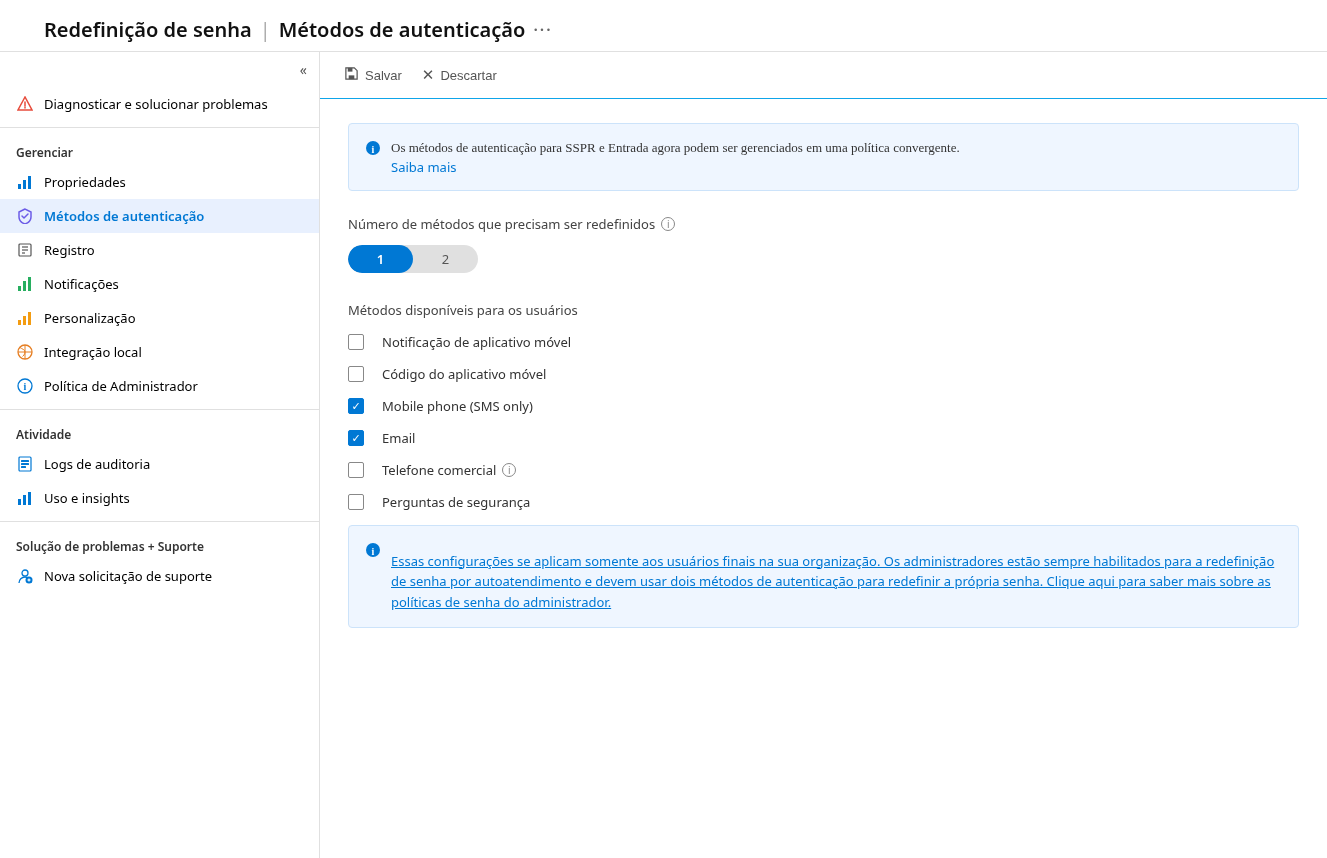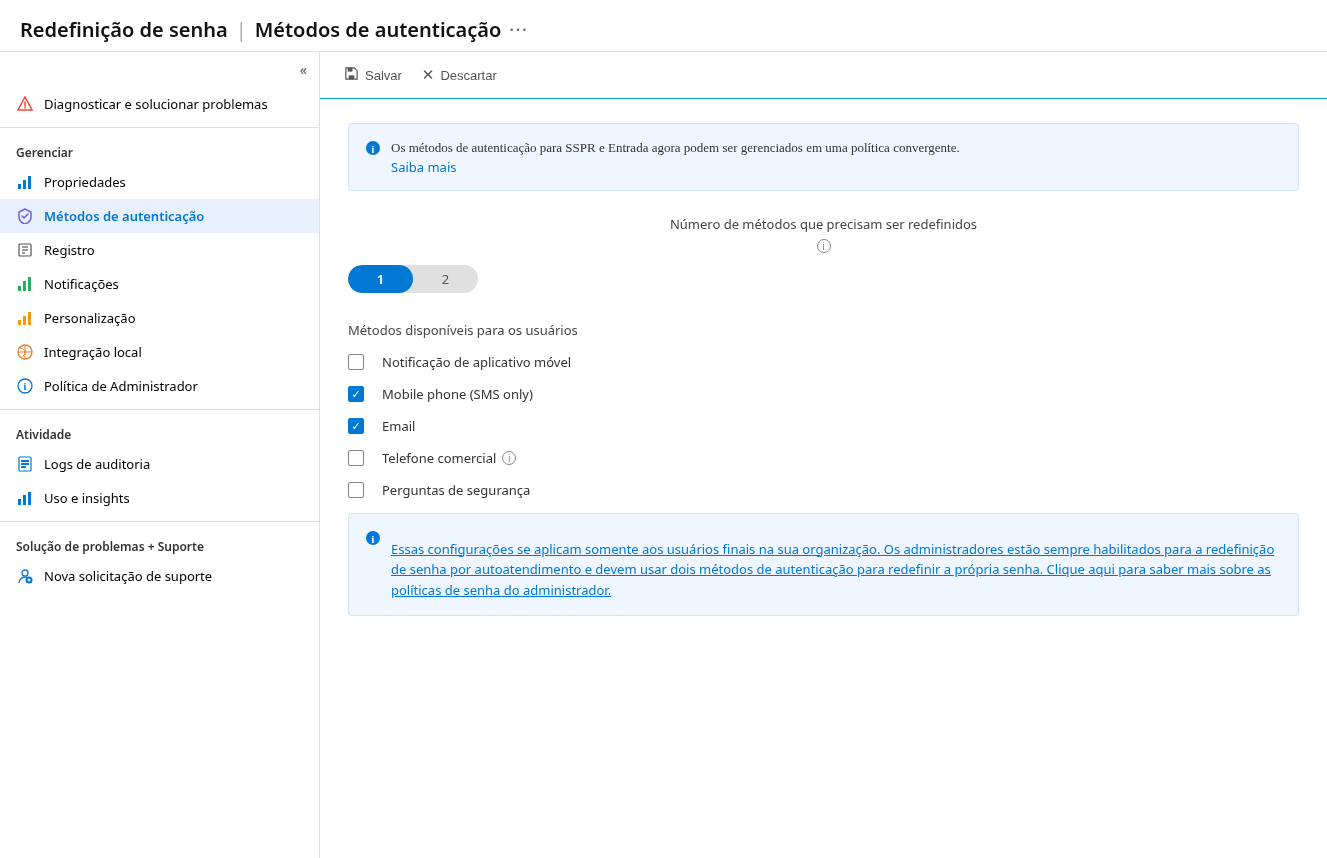--- a/index.html
+++ b/index.html
@@ -1,19 +1,19 @@
 <!DOCTYPE html>
 <html><head>
   <meta charset="utf-8">
   <style>
     * { box-sizing: border-box; margin: 0; padding: 0; }
     body { font-family: 'Segoe UI', system-ui, sans-serif; font-size: 13px; color: #333; background: #fff; display: flex; flex-direction: column; height: 858px; overflow: hidden; }
 
     .page-header { padding: 16px 20px 8px 20px; border-bottom: 1px solid #e0e0e0; }
-    .page-title { font-size: 20px; font-weight: 600; color: #111; display: flex; align-items: center; gap: 8px; }
+    .page-title { font-size: 20px; font-weight: 600; color: #111; display: flex; align-items: center; gap: 8px; margin-left: 24px; }
     .page-title-separator { color: #888; font-weight: 300; }
     .page-subtitle { font-size: 12px; color: #666; margin-top: 2px; }
     .ellipsis-btn { font-size: 16px; color: #666; cursor: pointer; letter-spacing: 2px; }
 
     .main-layout { display: flex; flex: 1; overflow: hidden; }
 
     
     .sidebar { width: 320px; min-width: 320px; border-right: 1px solid #e0e0e0; overflow-y: auto; padding-bottom: 20px; }
     .sidebar-collapse-btn { display: flex; justify-content: flex-end; padding: 8px 12px; }
     .collapse-icon { font-size: 14px; color: #555; cursor: pointer; }
@@ -36,21 +36,21 @@
 
     .content-body { padding: 24px 28px; }
 
     
     .info-banner { background: #eff6ff; border: 1px solid #cce3fa; border-radius: 4px; padding: 14px 16px; margin-bottom: 24px; display: flex; align-items: flex-start; gap: 10px; }
     .info-icon { color: #0078d4; font-size: 16px; flex-shrink: 0; margin-top: 1px; }
     .info-text { font-size: 13px; color: #333; line-height: 1.5; font-family: Liberation Serif, serif; }
     .info-link { color: #0078d4; text-decoration: none; }
 
     
-    .section-label { font-size: 13px; color: #444; margin-bottom: 12px; display: flex; align-items: center; gap: 6px; flex-direction: column; }
+    .section-label { font-size: 13px; color: #444; margin-bottom: 12px; display: flex; align-items: center; gap: 6px; }
     .info-circle { display: inline-flex; align-items: center; justify-content: center; width: 14px; height: 14px; border: 1.5px solid #888; border-radius: 50%; font-size: 10px; color: #888; cursor: pointer; }
 
     
     .toggle-group { display: flex; background: #e0e0e0; border-radius: 20px; width: 130px; margin-bottom: 28px; overflow: hidden; }
     .toggle-option { flex: 1; text-align: center; padding: 5px 0; font-size: 13px; cursor: pointer; border-radius: 20px; }
     .toggle-option.selected { background: #0078d4; color: #fff; font-weight: 600; }
     .toggle-option.unselected { color: #555; background: transparent; }
 
     
     .methods-section-label { font-size: 13px; color: #444; margin-bottom: 14px; }
@@ -260,20 +260,24 @@
         <div class="toggle-option unselected">2</div>
       </div>
 
       <div class="methods-section-label">Métodos disponíveis para os usuários</div>
 
       <div class="checkbox-item">
         <div class="checkbox-box"></div>
         <span class="checkbox-label">Notificação de aplicativo móvel</span>
       </div>
 
+      <div class="checkbox-item">
+        <div class="checkbox-box"></div>
+        <span class="checkbox-label">Código do aplicativo móvel</span>
+      </div>
 
       <div class="checkbox-item">
         <div class="checkbox-box checked"></div>
         <span class="checkbox-label">Mobile phone (SMS only)</span>
       </div>
 
       <div class="checkbox-item">
         <div class="checkbox-box checked"></div>
         <span class="checkbox-label">Email</span>
       </div>

